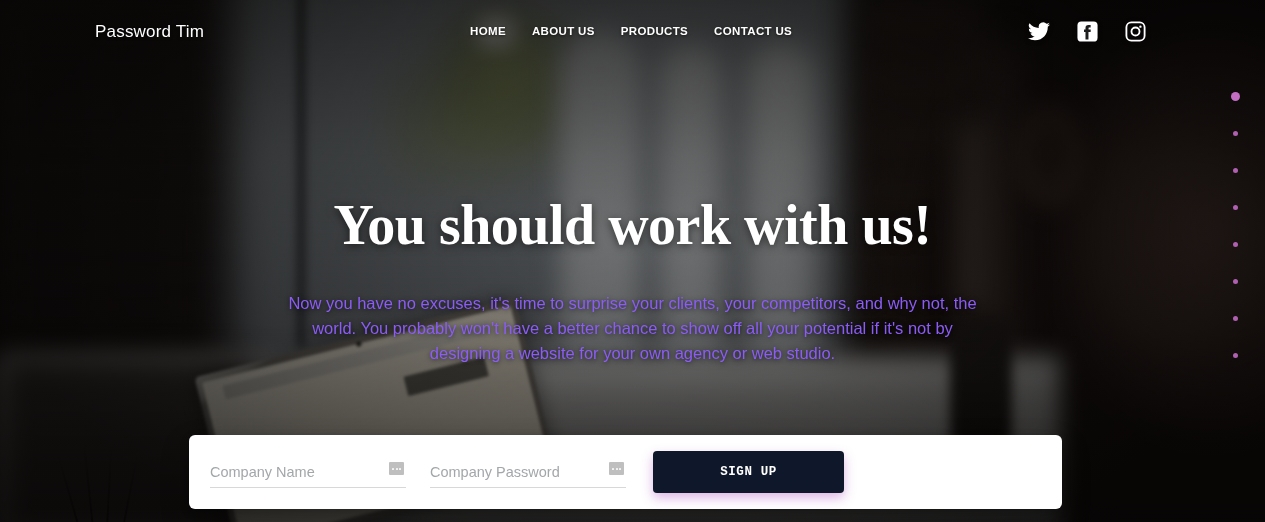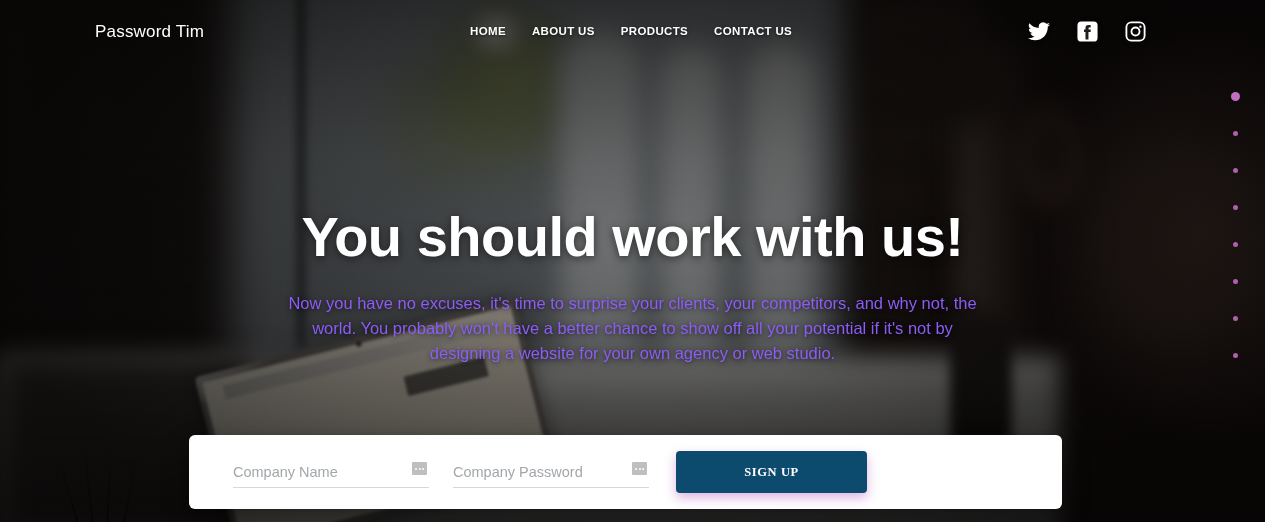--- a/index.html
+++ b/index.html
@@ -215,22 +215,22 @@
     position:absolute; right:118px; top:19px;
     display:flex; gap:24px; align-items:center;
   }
   .social { width:24px; height:24px; cursor:pointer;
             display:flex; align-items:center; justify-content:center; }
   .social svg { display:block; filter:drop-shadow(0 1px 2px rgba(0,0,0,.6)); }
 
   
   .hero { position:absolute; left:0; top:0; width:1265px; z-index:5; text-align:center; }
   .hero-title {
-    position:absolute; left:0; top:205px; width:100%;
-    font-family:Liberation Sans, sans-serif;
+    position:absolute; left:0; top:193px; width:100%;
+    font-family:Liberation Serif, serif;
     font-weight:bold; font-size:56px; color:#ffffff;
     letter-spacing:-0.5px; line-height:64px;
     text-shadow:0 2px 8px rgba(0,0,0,.55);
   }
   .hero-sub {
     position:absolute; left:50%; transform:translateX(-50%); top:291px;
     width:690px; font-size:16.5px; line-height:25px;
     color:#8b5cf6; font-weight:400;
     text-shadow:0 1px 5px rgba(0,0,0,.65);
   }
@@ -273,30 +273,30 @@
   .field input::placeholder { color:#a3a7aa; opacity:1; }
   .field-icon {
     position:absolute; right:2px; top:6px;
     width:15px; height:13px;
     background:#bfbfbf; border-radius:1px;
     display:flex; align-items:center; justify-content:center;
     gap:1.5px;
   }
   .field-icon i { width:2px; height:2px; background:#f3f3f3; display:block; border-radius:.5px; }
 
-  .field.f1 { margin-left:30px; width:196px; }
+  .field.f1 { margin-left:7px; width:196px; }
   .field.f2 { margin-left:24px; width:196px; }
   .field.f3 { margin-left:24px; width:196px; }
 
   .signup-btn {
     margin-left:27px;
     width:191px; height:42px;
-    background:#0c4a6e;
+    background:#0f172a;
     border:0; border-radius:4px;
-    color:#ffffff; font-family:Liberation Serif, serif;
+    color:#ffffff; font-family:Liberation Mono, monospace;
     font-size:12.5px; font-weight:bold; letter-spacing:.6px;
     text-transform:uppercase; cursor:pointer;
     box-shadow:0 5px 12px rgba(156,39,176,.35);
   }
 </style>
 </head>
 <body>
 
 <div class="stage">
 

